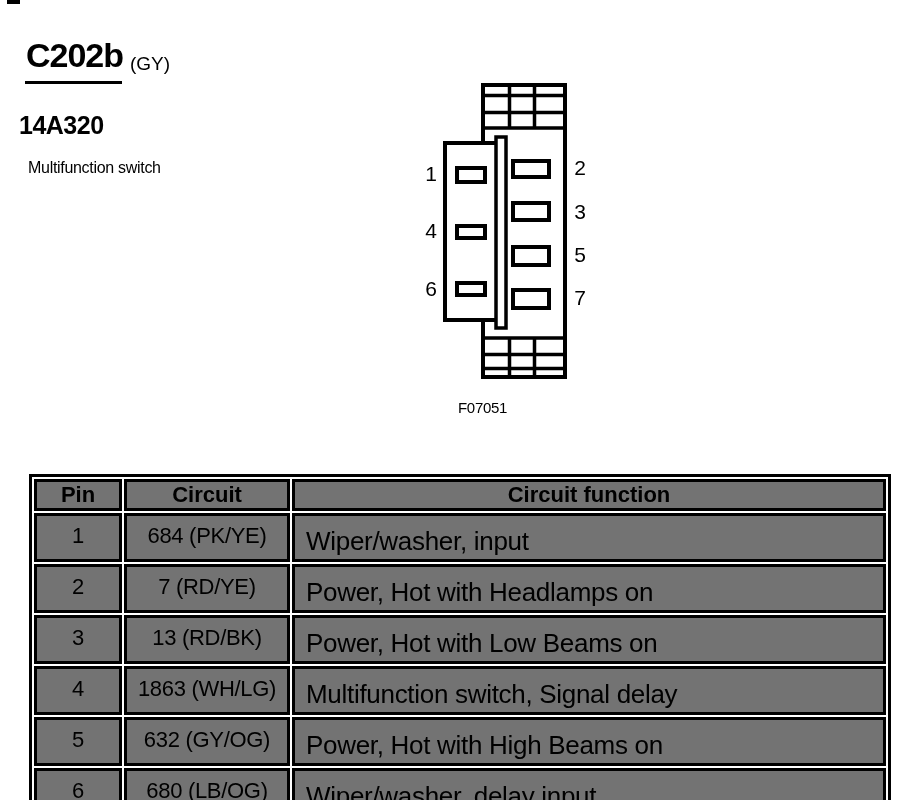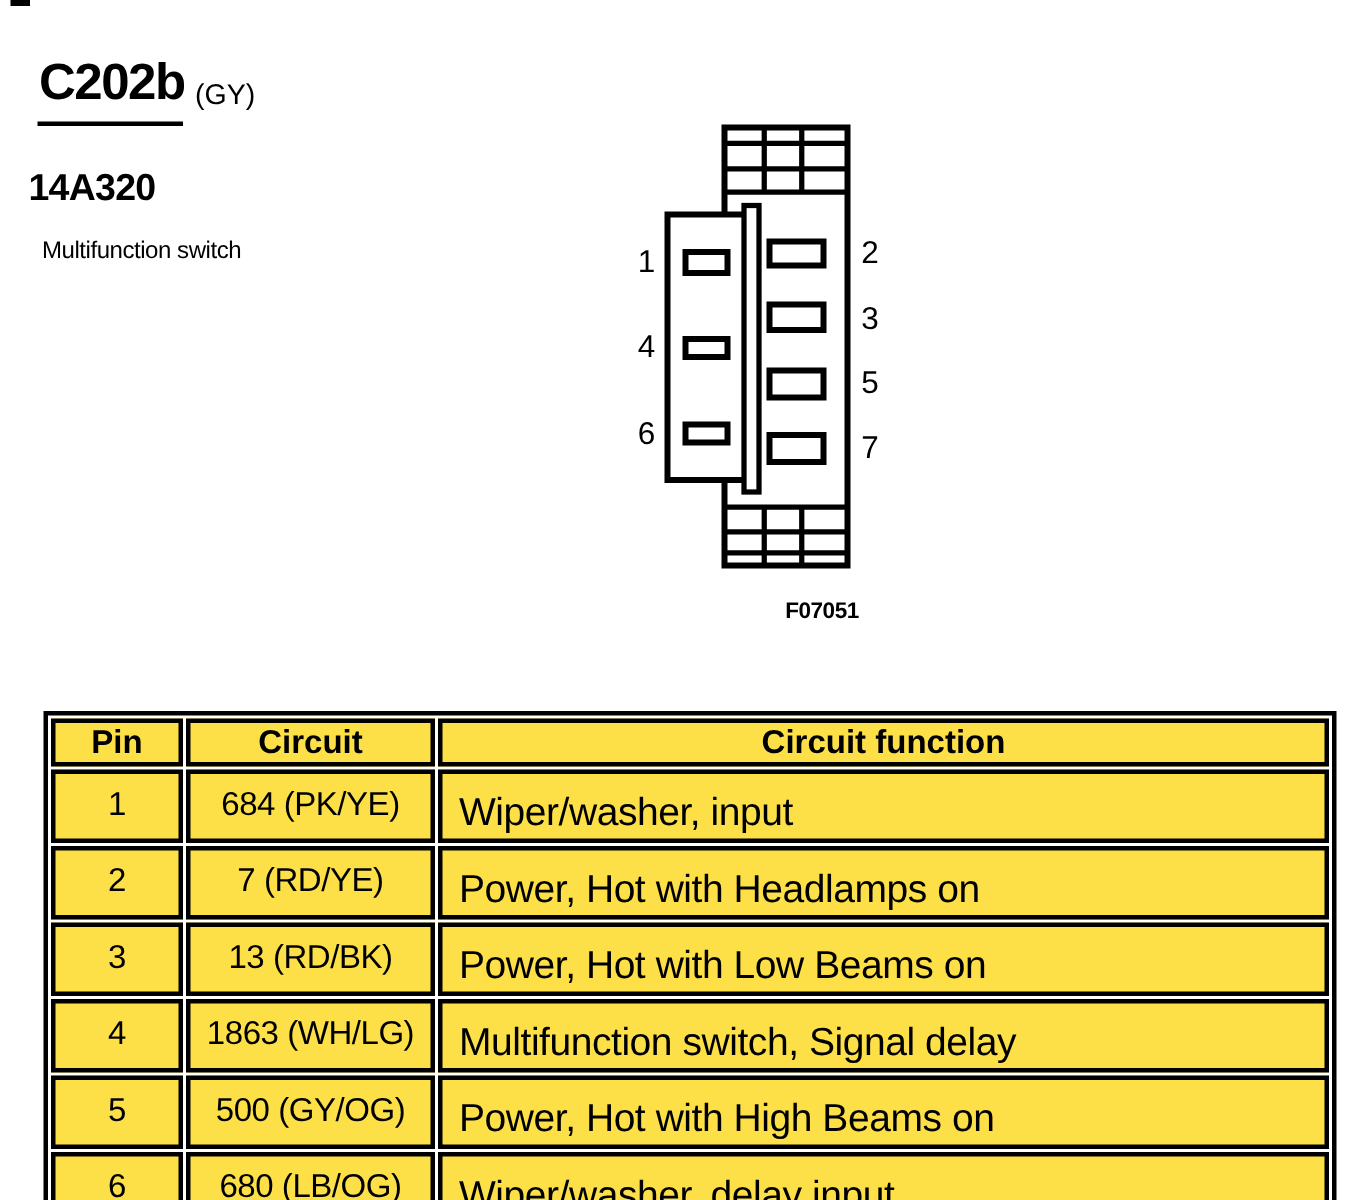--- a/index.html
+++ b/index.html
@@ -9,28 +9,28 @@
   .scan-artifact{position:absolute;left:7px;top:0;width:13px;height:4px;background:#000;}
 
   .connector-id{position:absolute;left:26px;top:36px;font-size:34px;font-weight:bold;letter-spacing:-1px;}
   .title-underline{position:absolute;left:25px;top:81px;width:97px;height:3px;background:#000;}
   .color-code{position:absolute;left:130px;top:53px;font-size:19px;font-weight:normal;}
   .part-number{position:absolute;left:19px;top:111px;font-size:25px;font-weight:bold;letter-spacing:-0.5px;}
   .component-name{position:absolute;left:28px;top:159px;font-size:16px;letter-spacing:-0.3px;}
 
   .diagram-svg{position:absolute;left:418px;top:76px;width:176px;height:346px;}
   .diagram-svg text{font-family:"Liberation Sans",sans-serif;font-size:21px;fill:#000;}
-  .figure-code{position:absolute;left:478px;top:399px;width:140px;text-align:center;
-               font-size:15px;font-weight:bold;letter-spacing:-0.3px;}
+  .figure-code{position:absolute;left:458px;top:399px;width:140px;text-align:left;
+               font-size:15px;font-weight:normal;letter-spacing:-0.3px;}
 
   table.pinout{position:absolute;left:29px;top:474px;width:862px;
                border:3px solid #000;border-collapse:separate;border-spacing:2px;
                table-layout:fixed;background:#fff;}
   table.pinout th,table.pinout td{border:3px solid #000;box-sizing:border-box;
-               vertical-align:middle;background:#fde047;overflow:hidden;white-space:nowrap;}
+               vertical-align:middle;background:#737373;overflow:hidden;white-space:nowrap;}
   table.pinout th{height:32px;font-size:22px;font-weight:bold;text-align:center;padding:0;}
   td.pin-cell,td.circuit-cell{height:35px;font-size:22px;text-align:center;
                padding:2px 0 6px 0;letter-spacing:-0.3px;}
   td.function-cell{height:35px;font-size:26px;text-align:left;
                padding:10px 4px 2px 11px;letter-spacing:-0.3px;}
 </style>
 </head>
 <body>
 
 <div class="page">
@@ -104,21 +104,21 @@
         <td class="circuit-cell">13 (RD/BK)</td>
         <td class="function-cell">Power, Hot with Low Beams on</td>
       </tr>
       <tr>
         <td class="pin-cell">4</td>
         <td class="circuit-cell">1863 (WH/LG)</td>
         <td class="function-cell">Multifunction switch, Signal delay</td>
       </tr>
       <tr>
         <td class="pin-cell">5</td>
-        <td class="circuit-cell">500 (GY/OG)</td>
+        <td class="circuit-cell">632 (GY/OG)</td>
         <td class="function-cell">Power, Hot with High Beams on</td>
       </tr>
       <tr>
         <td class="pin-cell">6</td>
         <td class="circuit-cell">680 (LB/OG)</td>
         <td class="function-cell">Wiper/washer, delay input</td>
       </tr>
       <tr>
         <td class="pin-cell">7</td>
         <td class="circuit-cell">196 (DB/OG)</td>

